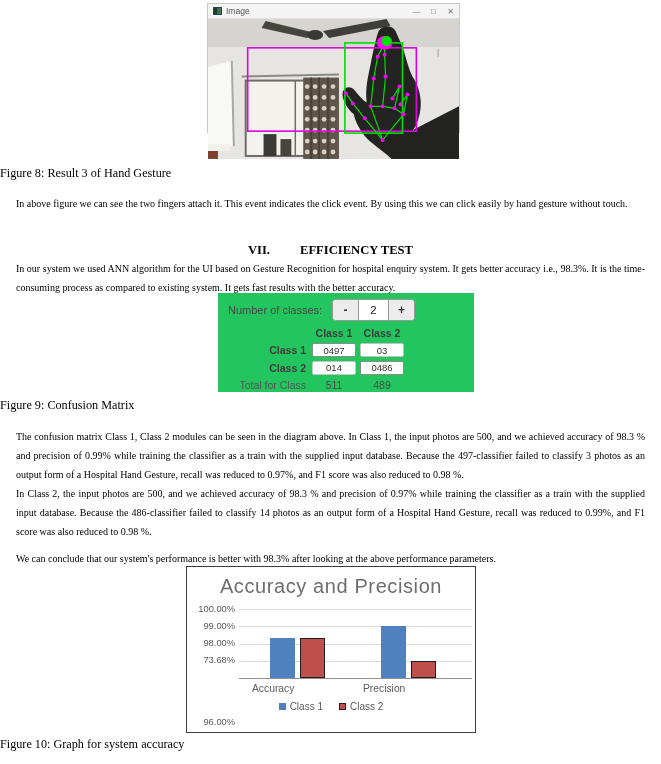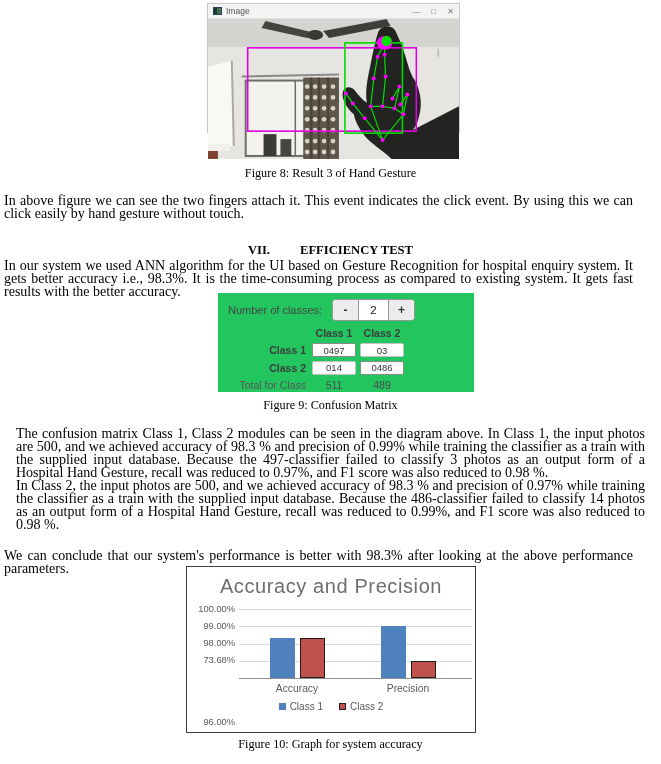--- a/index.html
+++ b/index.html
@@ -1,20 +1,20 @@
 <!DOCTYPE html>
 <html><head>
 <meta charset="utf-8">
 <style>
   * { margin:0; padding:0; box-sizing:border-box; }
   html,body { width:661px; height:764px; background:#ffffff; }
   body { position:relative; font-family:"Liberation Serif","DejaVu Serif",serif; color:#000; overflow:hidden; }
 
-  .para { position:absolute; left:4px; width:629px; font-size:14px; line-height:13px; text-align:justify; }
-  .caption { position:absolute; left:0; width:661px; text-align:center; font-size:12.2px; }
+  .para { position:absolute; left:16px; width:629px; font-size:10px; line-height:19px; text-align:justify; }
+  .caption { position:absolute; left:0; width:661px; font-size:12.2px; }
 
   
   .cam-window { position:absolute; left:207px; top:3px; width:253px; height:130px; border:1px solid #c9c9c9; background:#fff; }
   .cam-titlebar { height:15px; background:#f4f4f4; border-bottom:1px solid #e0e0e0; display:flex; align-items:center; font-family:"Liberation Sans","DejaVu Sans",sans-serif; }
   .cam-title { font-size:8.5px; color:#555; margin-left:4px; }
   .cam-icon { width:9px; height:8px; margin-left:5px; border:1px solid #27415f; background:linear-gradient(90deg,#1d3a2a 0 45%,#3f6f4f 45% 100%); }
   .cam-controls { margin-left:auto; display:flex; }
   .cam-btn { width:17px; height:14px; font-size:8px; color:#777; display:flex; align-items:center; justify-content:center; cursor:default; }
   .cam-photo { width:251px; height:140px; display:block; }
 
@@ -39,21 +39,21 @@
   .cm-cell input.diag { border:1.4px solid #8b8b8b; }
   .cm-cell input.offdiag { border:1px solid #c3c3c3; }
   .cm-totalval { text-align:center; color:#4a4a4a; }
 
   
   .chart-box { position:absolute; left:186px; top:566px; width:290px; height:167px; border:1px solid #3c3c3c; background:#fff; font-family:"Liberation Sans","DejaVu Sans",sans-serif; }
   .chart-title { position:absolute; left:0; top:8px; width:100%; text-align:center; font-size:20px; letter-spacing:0.6px; color:#6e6e6e; }
   .gridline { position:absolute; height:1px; z-index:1; }
   .tick-label { position:absolute; width:46px; text-align:right; font-size:9.3px; color:#595959; z-index:1; }
   .bar { position:absolute; z-index:2; }
-  .cat-label { position:absolute; width:90px; text-align:center; font-size:10.3px; color:#595959; }
+  .cat-label { position:absolute; width:90px; font-size:10.3px; color:#595959; }
   .chart-legend { position:absolute; left:0; top:134px; width:100%; display:flex; justify-content:center; gap:16px; }
   .legend-item { display:flex; align-items:center; gap:4px; font-size:10px; color:#595959; }
   .legend-swatch { width:7px; height:7px; }
 </style>
 </head>
 <body>
 
 <div class="cam-window">
   <div class="cam-titlebar">
     <span class="cam-icon"></span>

